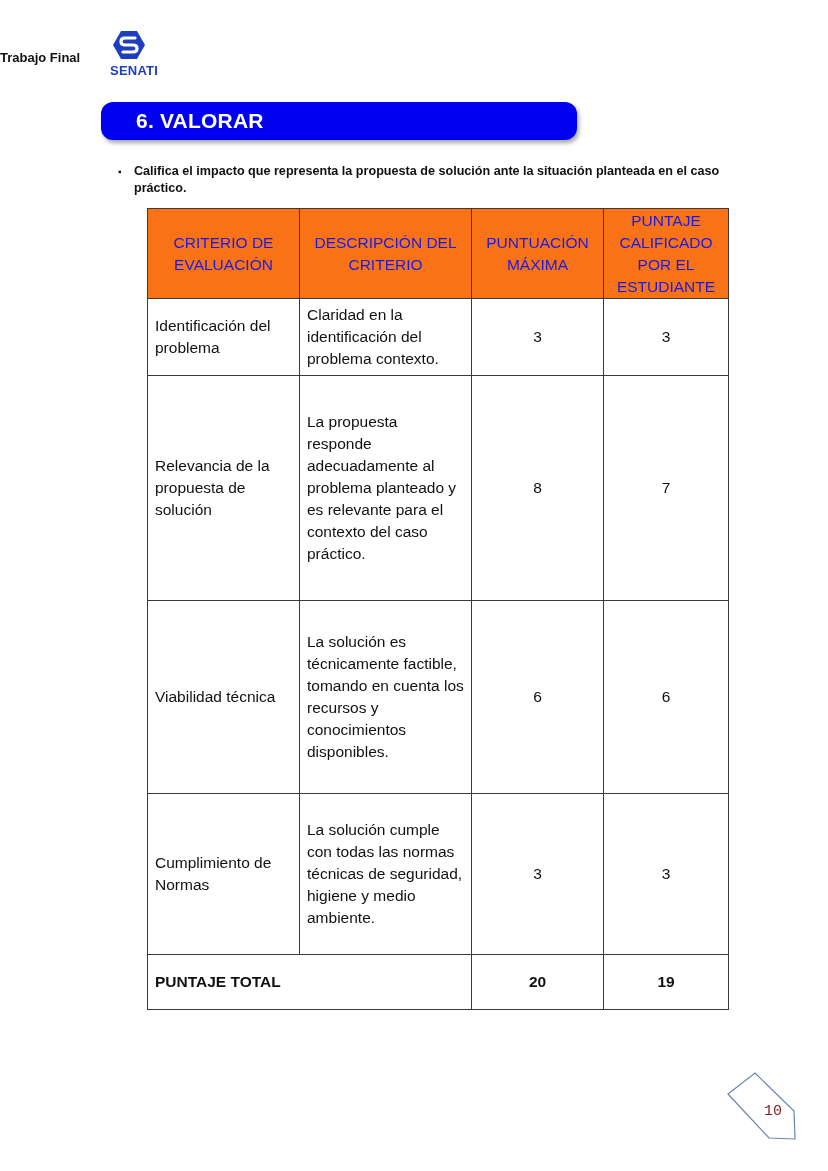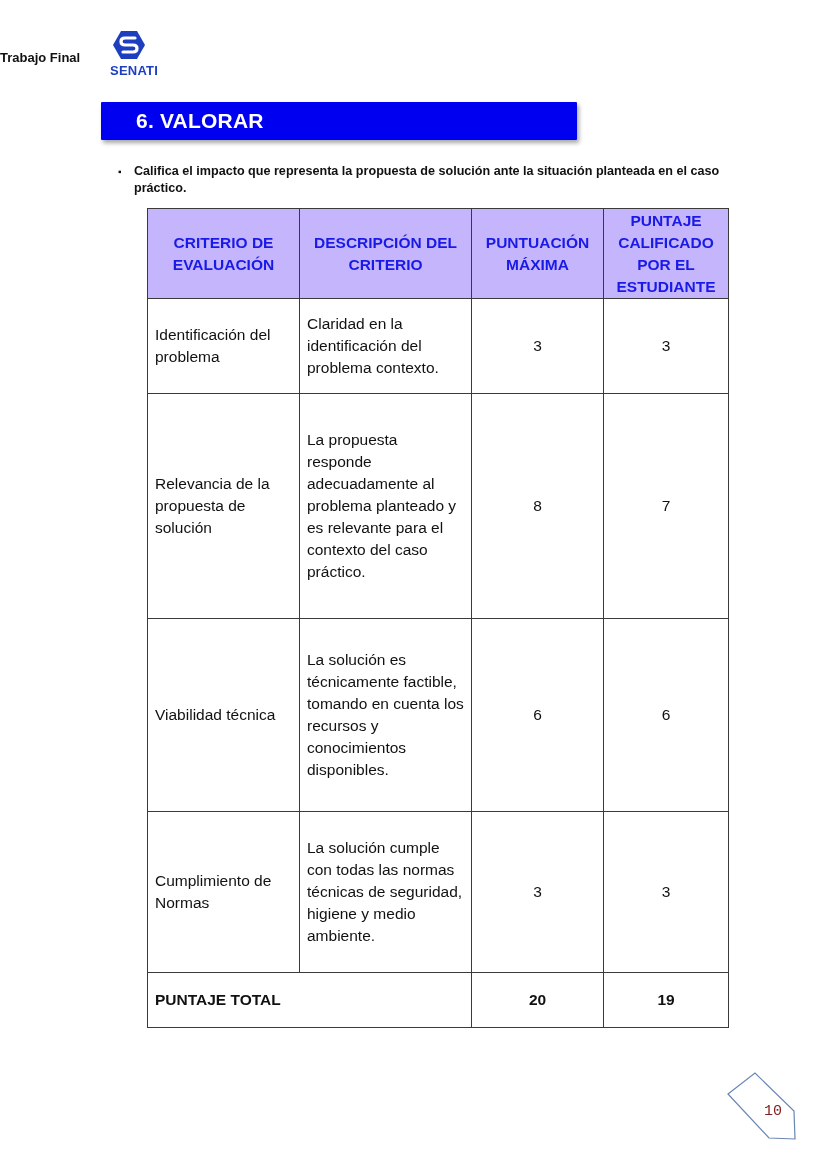--- a/index.html
+++ b/index.html
@@ -8,35 +8,35 @@
 
   .logo { position: absolute; left: 100px; top: 30px; width: 58px; text-align: right; }
   .logo svg { display: block; margin: 0 auto; }
   .logo-text { display: block; margin-top: 3px; color: #1d3fbf; font-weight: bold;
                font-size: 13px; letter-spacing: 0.2px; }
 
   .header-title { position: absolute; left: 0; width: 790px; top: 50px; text-align: left;
                   font-size: 13px; font-weight: bold; color: #111; }
 
   .section-banner { position: absolute; left: 101px; top: 102px; width: 476px; height: 38px;
-                    background: #0000f0; border-radius: 1px;
+                    background: #0000f0; border-radius: 12px;
                     box-shadow: 2px 3px 4px rgba(0,0,0,0.35); }
   .section-banner span { position: absolute; left: 35px; top: 7px; color: #fff; font-weight: bold;
                          font-size: 21px; letter-spacing: 0.2px; }
 
   .instruction { position: absolute; left: 118px; top: 163px; width: 620px; font-size: 12.6px;
                  font-weight: bold; line-height: 17px; color: #111; }
   .instruction .bullet { position: absolute; left: 0; top: 0; font-size: 10px; }
   .instruction .text { display: block; margin-left: 16px; }
 
   table.rubric { position: absolute; left: 147px; top: 208px; border-collapse: collapse;
                  table-layout: fixed; width: 581px; }
   table.rubric td, table.rubric th { border: 1.4px solid #3a3a3a; padding: 0 7px; vertical-align: middle;
                                      font-size: 15.5px; line-height: 22px; }
-  table.rubric th { background: #c4b5fd; color: #1a1ae6; font-weight: bold; text-align: center;
+  table.rubric th { background: #f97316; color: #1a1ae6; font-weight: normal; text-align: center;
                     font-size: 15.5px; line-height: 22px; padding: 0 4px; }
   td.crit { text-align: left; }
   td.desc { text-align: left; }
   td.num { text-align: center; }
   tr.total td { font-weight: bold; }
 </style>
 </head>
 <body>
 
 <div class="logo">
@@ -65,21 +65,21 @@
     <col style="width:132px">
     <col style="width:125px">
   </colgroup>
   <tbody>
       <tr style="height:90px">
     <th>CRITERIO DE EVALUACIÓN</th>
     <th>DESCRIPCIÓN DEL CRITERIO</th>
     <th>PUNTUACIÓN MÁXIMA</th>
     <th>PUNTAJE CALIFICADO POR EL ESTUDIANTE</th>
   </tr>
-  <tr style="height:95px">
+  <tr style="height:77px">
     <td class="crit">Identificación del problema</td>
     <td class="desc">Claridad en la identificación del problema contexto.</td>
     <td class="num">3</td>
     <td class="num">3</td>
   </tr>
   <tr style="height:225px">
     <td class="crit">Relevancia de la propuesta de solución</td>
     <td class="desc">La propuesta responde adecuadamente al problema planteado y es relevante para el contexto del caso práctico.</td>
     <td class="num">8</td>
     <td class="num">7</td>

